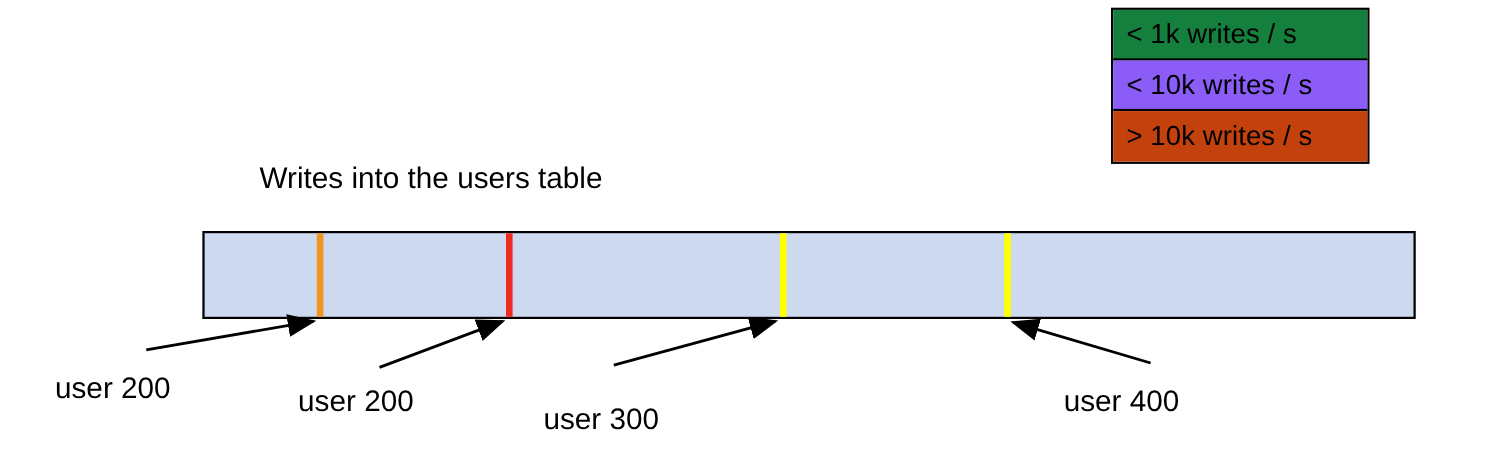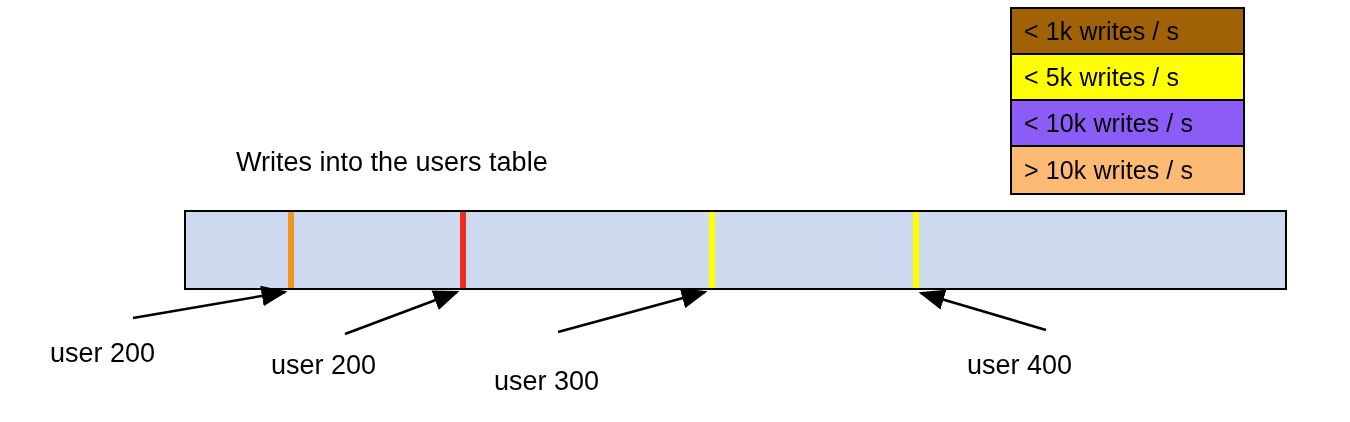--- a/index.html
+++ b/index.html
@@ -96,33 +96,30 @@
     pointer-events: none;
   }
 </style>
 </head>
 <body>
 
 <div id="stage">
 
   <div class="legend">
 
-    <div class="legend-row" style="background:#a16207;">
+    <div class="legend-row" style="background:#15803d;">
       <span class="legend-label">&lt; 1k writes / s</span>
     </div>
 
-    <div class="legend-row" style="background:#ffff00;">
-      <span class="legend-label">&lt; 5k writes / s</span>
-    </div>
 
     <div class="legend-row" style="background:#8b5cf6;text-align:right;">
       <span class="legend-label">&lt; 10k writes / s</span>
     </div>
 
-    <div class="legend-row" style="background:#fdba74;">
+    <div class="legend-row" style="background:#c2410c;">
       <span class="legend-label">&gt; 10k writes / s</span>
     </div>
 
   </div>
 
   <div class="chart-title">Writes into the users table</div>
 
   <div class="bar">
     <div class="stripe" style="left:102px; background:#ef9620;"></div>
     <div class="stripe" style="left:274px; background:#ef2d1e;"></div>

